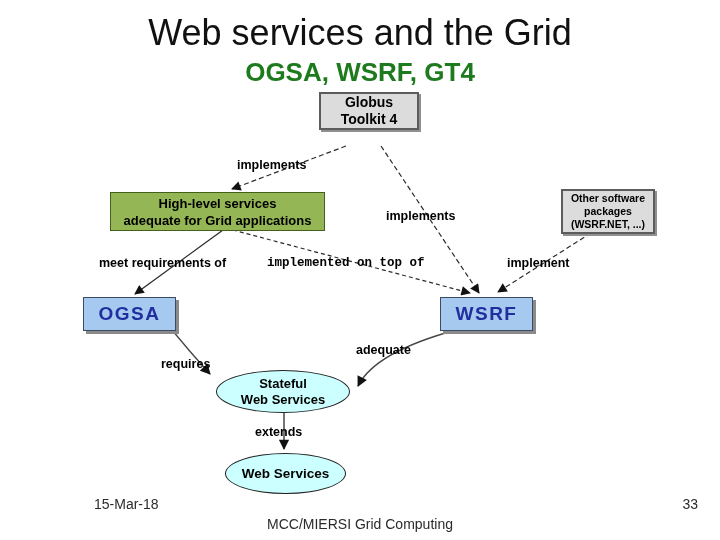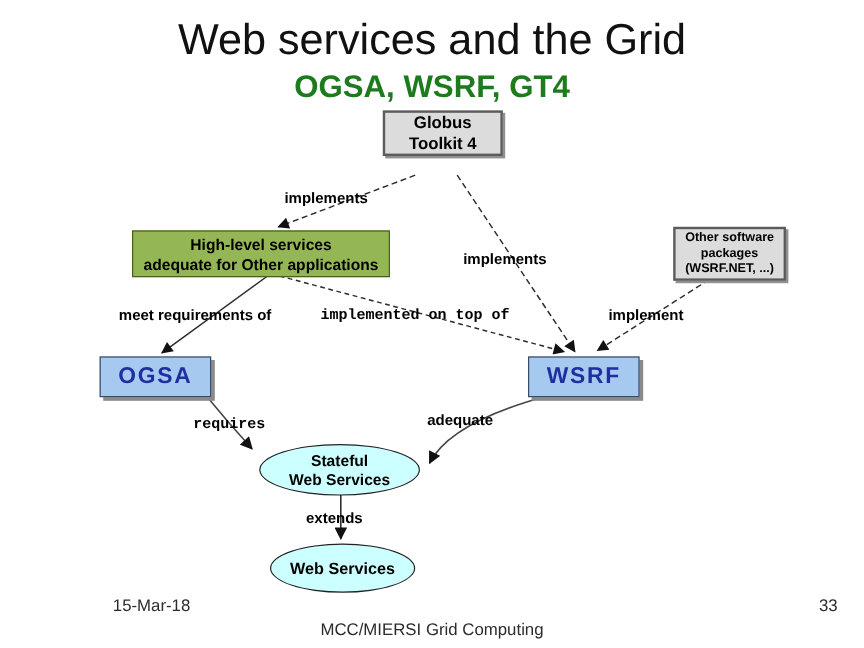--- a/index.html
+++ b/index.html
@@ -40,21 +40,21 @@
   .webservices{left:225px;top:453px;width:121px;height:41px;font-size:13.5px;}
   .elabel{
     position:absolute;font-size:12.5px;font-weight:bold;color:#000;
     white-space:nowrap;z-index:3;
   }
   .el-0{left:237px;top:158px;}
   .el-1{left:386px;top:209px;}
   .el-2{left:507px;top:256px;}
   .el-3{left:99px;top:256px;}
   .el-4{left:267px;top:256px;font-family:Liberation Mono, monospace;}
-  .el-5{left:161px;top:347px;font-family:Liberation Mono, monospace;}
+  .el-5{left:161px;top:357px;}
   .el-6{left:356px;top:343px;}
   .el-7{left:255px;top:425px;}
   .footer span{position:absolute;font-size:14px;color:#2b2b2b;}
   .f-date{left:94px;top:496px;}
   .f-center{left:0;top:496px;width:720px;text-align:center;margin-top:20px;}
   .f-page{right:22px;top:496px;}
 </style>
 </head>
 <body>
 
@@ -75,21 +75,21 @@
     <path d="M 223 230 L 135 294" stroke="#2b2b2b" stroke-width="1.2" fill="none" marker-end="url(#arw)"></path>
     <path d="M 233 230 L 470 293" stroke="#2b2b2b" stroke-width="1.2" fill="none" stroke-dasharray="4 3" marker-end="url(#arw)"></path>
     <path d="M 172 330 Q 190 352 210 374" stroke="#444" stroke-width="1.3" fill="none" marker-end="url(#arw)"></path>
     <path d="M 456 330 Q 375 352 358 386" stroke="#444" stroke-width="1.3" fill="none" marker-end="url(#arw)"></path>
     <path d="M 284 412 L 284 449" stroke="#2b2b2b" stroke-width="1.3" fill="none" marker-end="url(#arw)"></path>
   </svg>
 
   <div class="node gray globus">Globus
 Toolkit 4</div>
   <div class="node highlevel">High-level services
-adequate for Other applications</div>
+adequate for Grid applications</div>
   <div class="node gray other">Other software
 packages
 (WSRF.NET, ...)</div>
   <div class="node blue ogsa">OGSA</div>
   <div class="node blue wsrf">WSRF</div>
   <div class="node ellipse stateful">Stateful
 Web Services</div>
   <div class="node ellipse webservices">Web Services</div>
 
   <span class="elabel el-0">implements</span>

